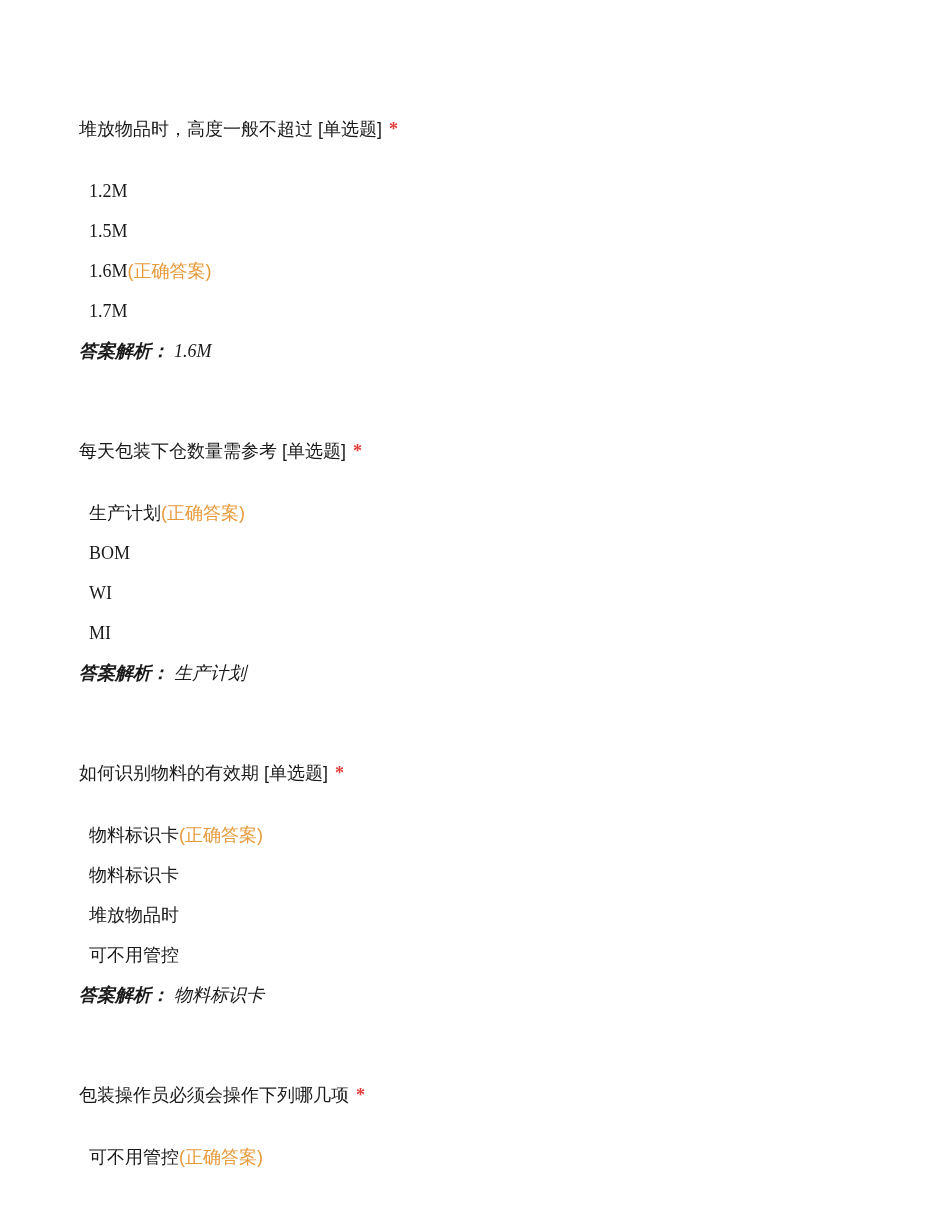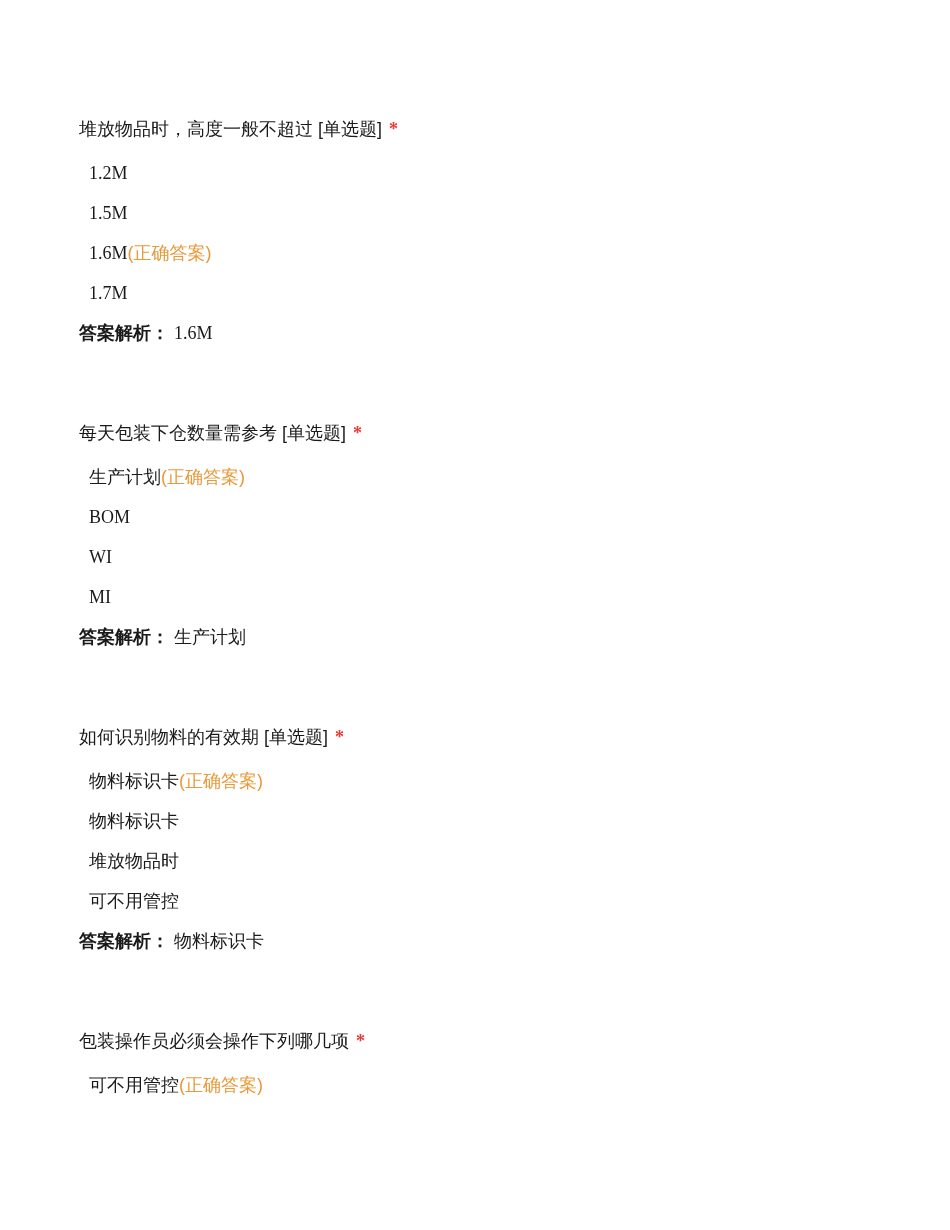--- a/index.html
+++ b/index.html
@@ -26,41 +26,42 @@
     line-height: 24px;
     color: var(--text, #1a1a1a);
   }
   .q-required {
     color: var(--asterisk, #e43b3b);
     margin-left: 7px;
     font-family: "Liberation Serif", serif;
     font-weight: bold;
   }
   .options {
-    margin-top: 20px;
+    margin-top: 38px;
   }
   .option {
     font-size: 18px;
     line-height: 24px;
     margin-bottom: 16px;
     padding-left: 10px;
   }
   .option:last-child {
     margin-bottom: 0;
   }
   .serif {
     font-family: "Liberation Serif", serif;
   }
   .correct-label {
     color: var(--correct, #e79a3c);
   }
   .analysis {
     font-size: 18px;
     line-height: 24px;
     margin-top: 16px;
+    font-style: italic;
   }
   .analysis-label {
     font-weight: bold;
   }
   .analysis-value {
     margin-left: 5px;
   }
 </style>
 </head>
 <body>

